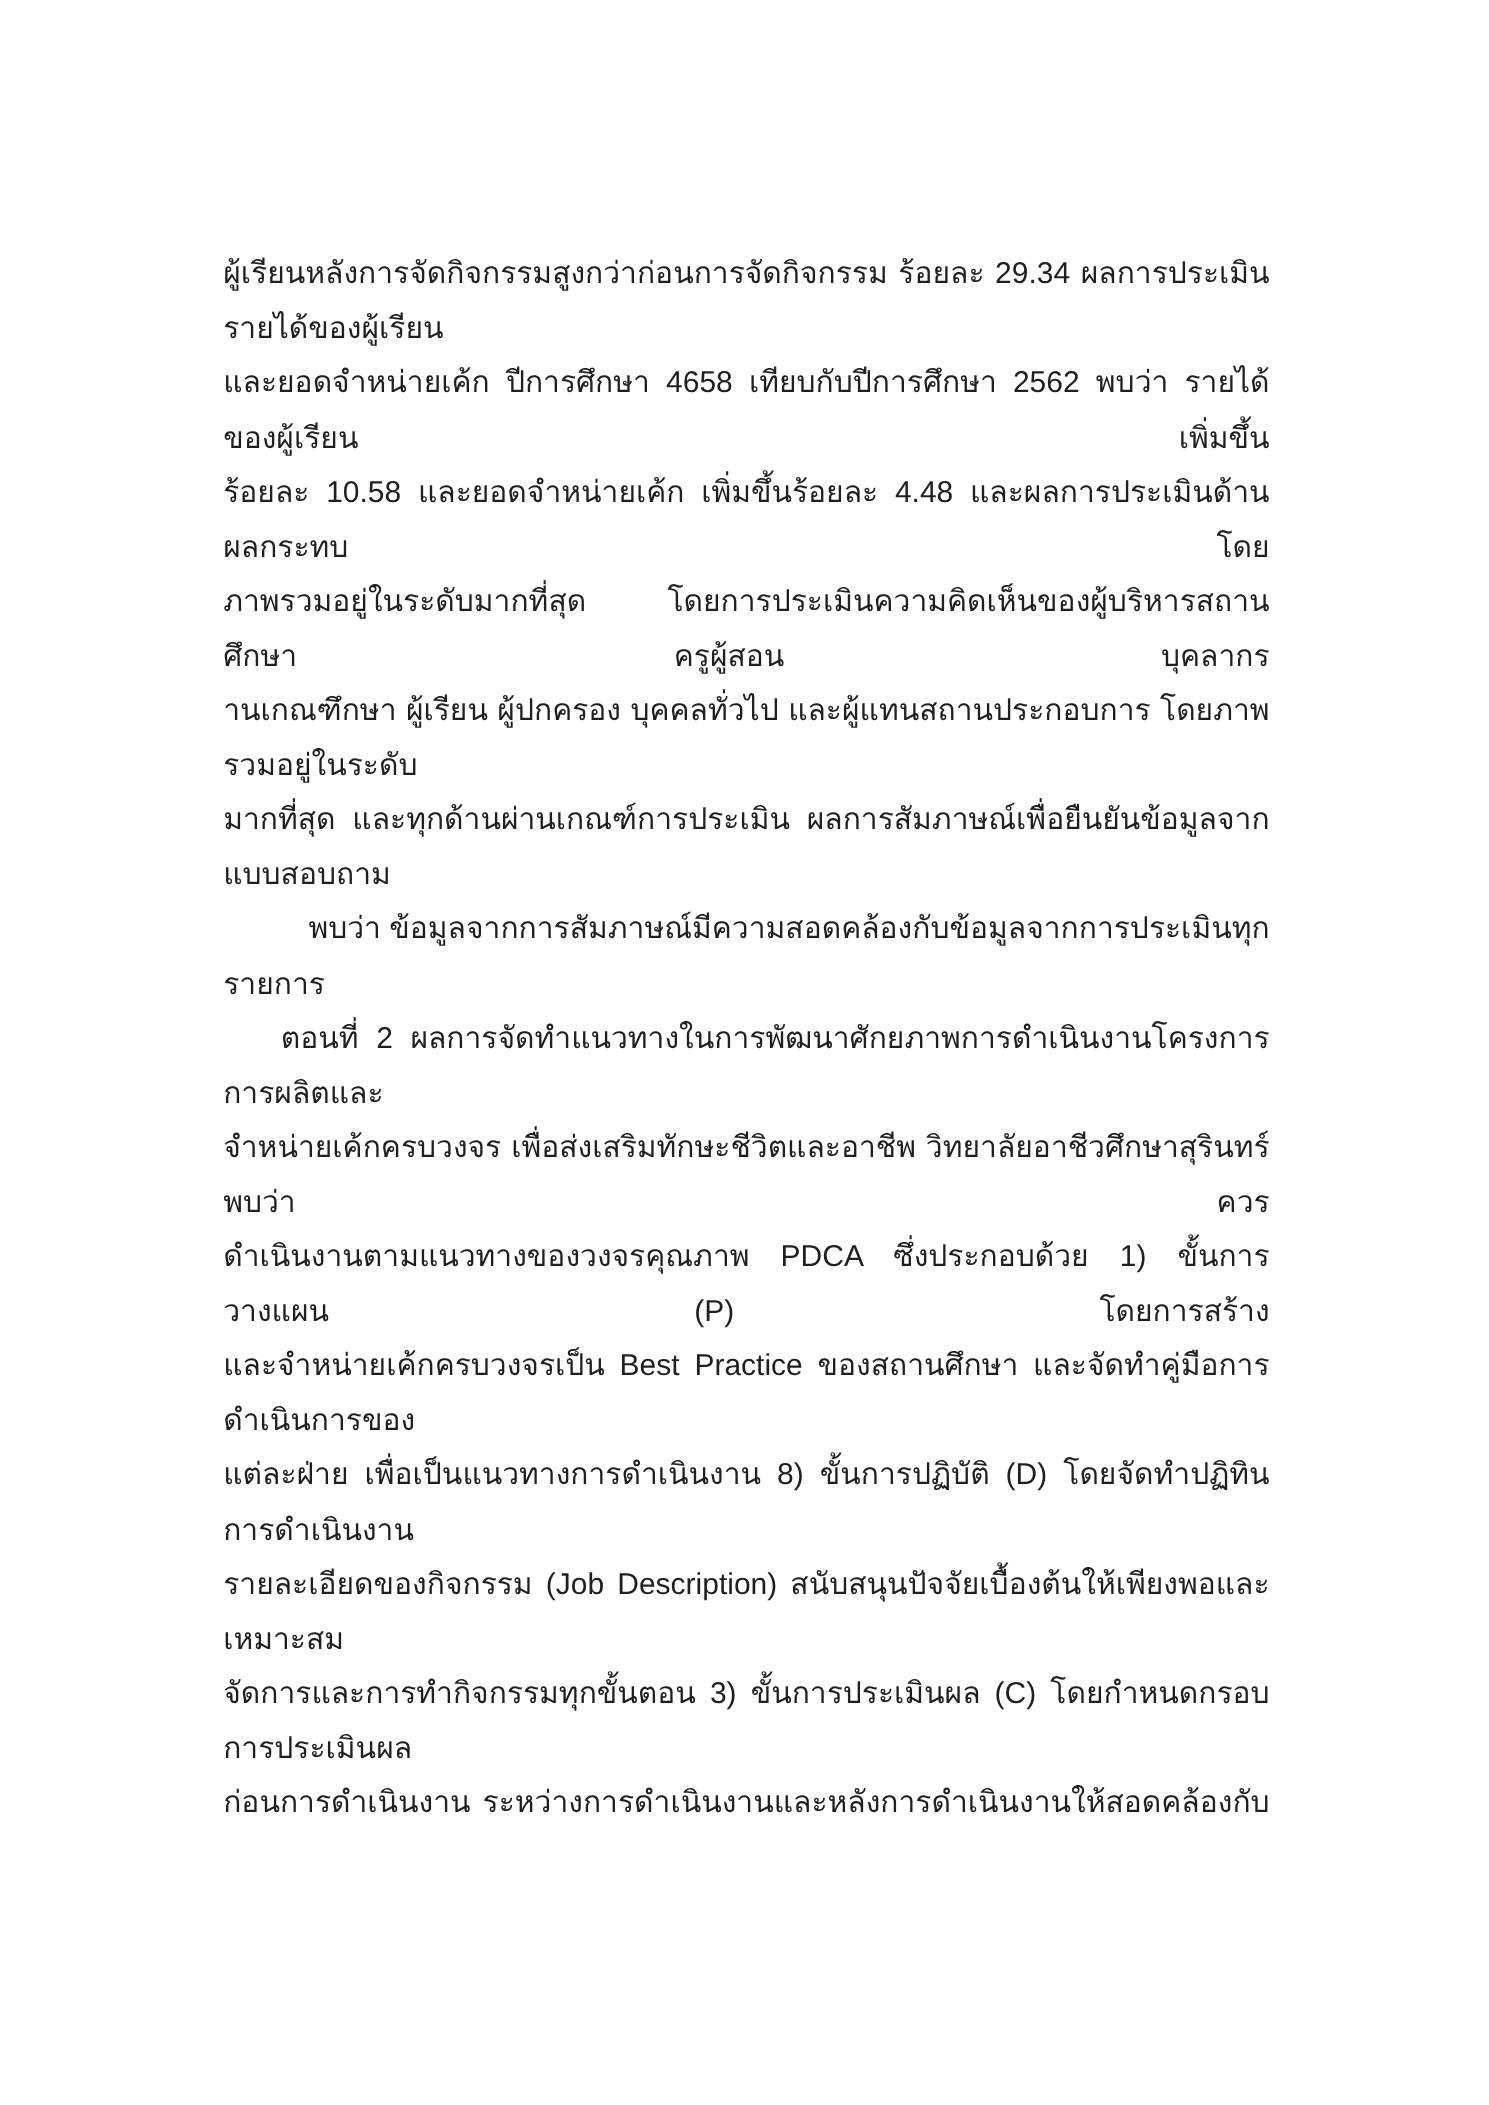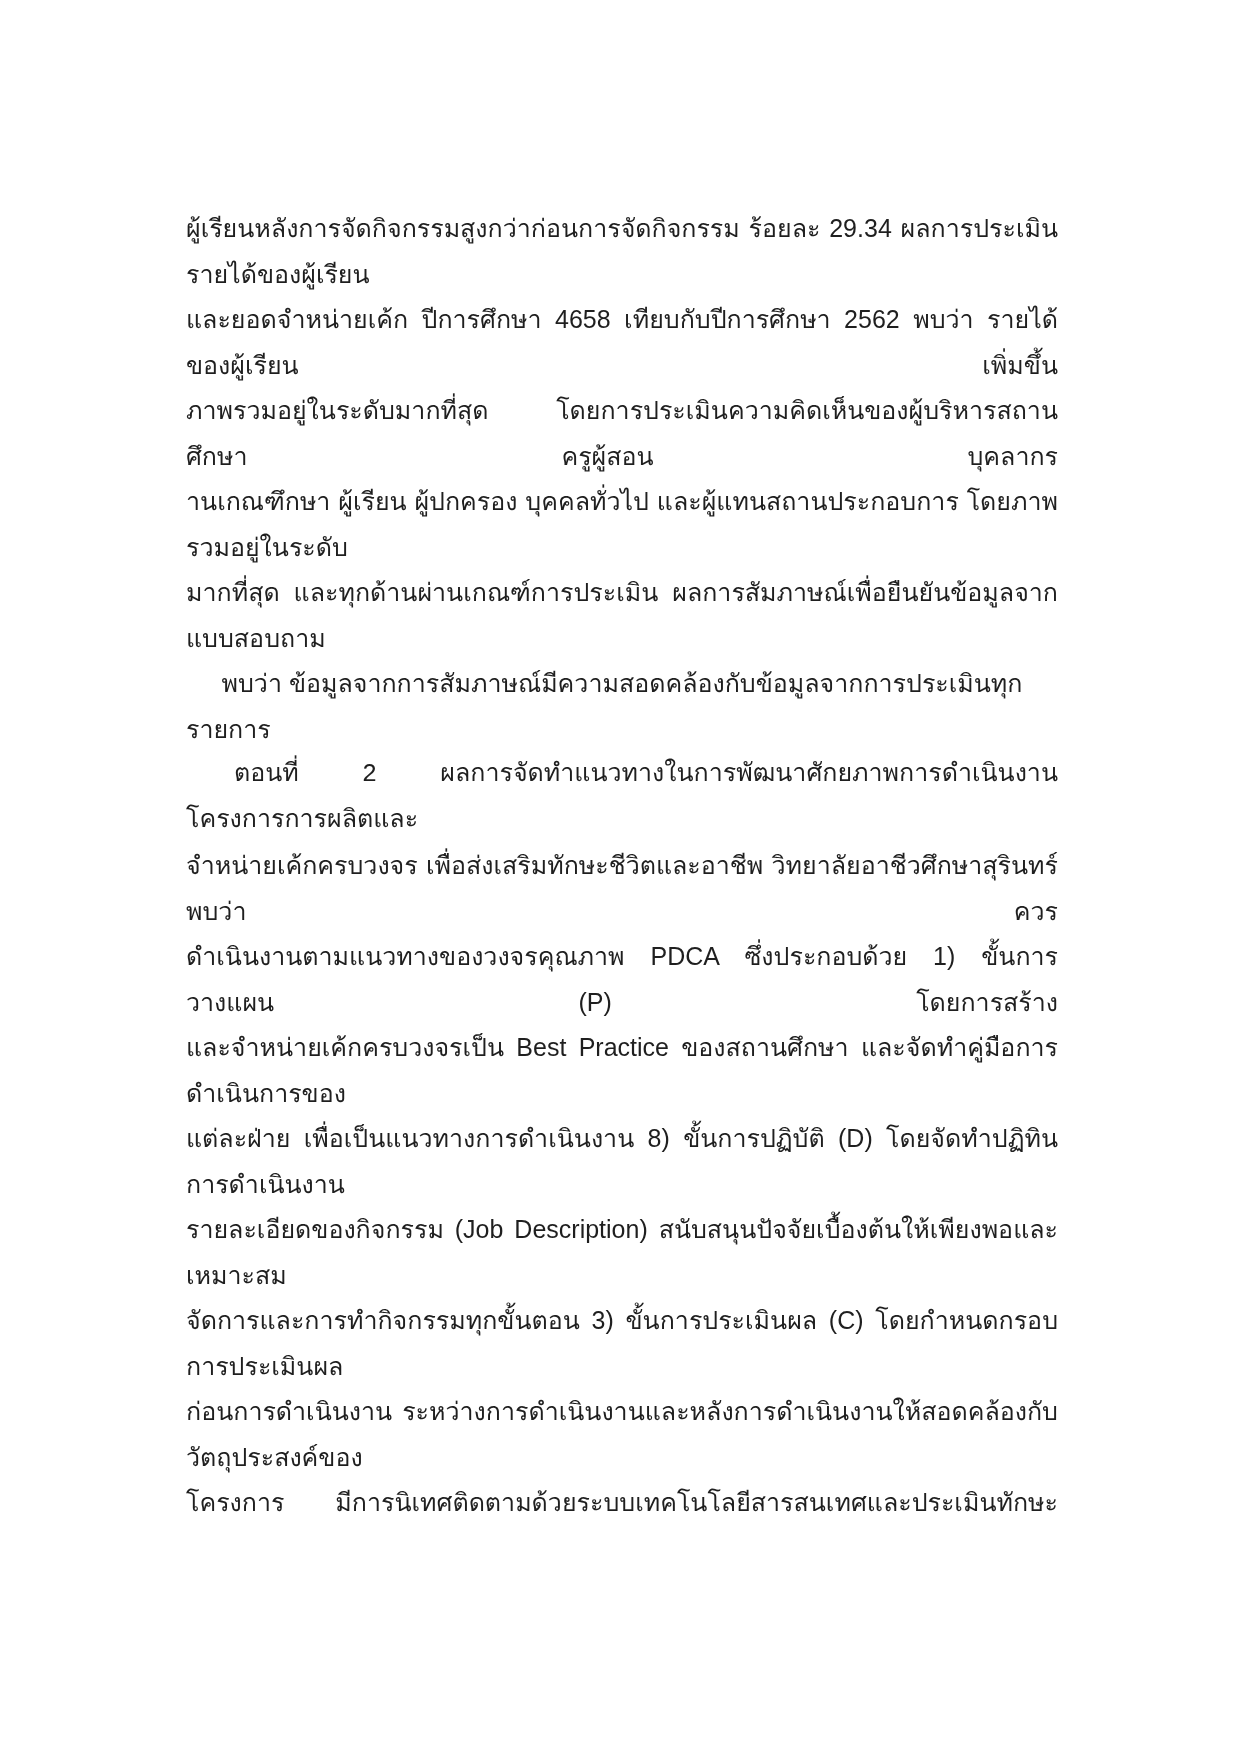--- a/index.html
+++ b/index.html
@@ -25,37 +25,37 @@
     line-height: 45.5px;
     font-weight: 400;
   }
   .para { margin: 0; padding: 0; }
   .line {
     text-align: justify;
     text-align-last: justify;
     min-height: 45.5px;
   }
   .line.last {
-    text-align: center;
+    text-align: right;
     text-align-last: left;
   }
   .line.indent-first {
     text-indent: 48px;
-    font-family: Liberation Mono, monospace;
   }
 </style>
 </head>
 <body>
 
 <div class="page">
   <div class="content">
 
     <div class="para">
       <div class="line">ผู้เรียนหลังการจัดกิจกรรมสูงกว่าก่อนการจัดกิจกรรม ร้อยละ 29.34 ผลการประเมินรายได้ของผู้เรียน</div>
       <div class="line">และยอดจำหน่ายเค้ก ปีการศึกษา 4658 เทียบกับปีการศึกษา 2562 พบว่า รายได้ของผู้เรียน เพิ่มขึ้น</div>
+      <div class="line">ร้อยละ 10.58 และยอดจำหน่ายเค้ก เพิ่มขึ้นร้อยละ 4.48 และผลการประเมินด้านผลกระทบ โดย</div>
       <div class="line">ภาพรวมอยู่ในระดับมากที่สุด โดยการประเมินความคิดเห็นของผู้บริหารสถานศึกษา ครูผู้สอน บุคลากร</div>
       <div class="line">านเกณฑึกษา ผู้เรียน ผู้ปกครอง บุคคลทั่วไป และผู้แทนสถานประกอบการ โดยภาพรวมอยู่ในระดับ</div>
       <div class="line">มากที่สุด และทุกด้านผ่านเกณฑ์การประเมิน ผลการสัมภาษณ์เพื่อยืนยันข้อมูลจากแบบสอบถาม</div>
       <div class="line last">พบว่า ข้อมูลจากการสัมภาษณ์มีความสอดคล้องกับข้อมูลจากการประเมินทุกรายการ</div>
     </div>
 
     <div class="para">
       <div class="line indent-first">ตอนที่ 2 ผลการจัดทำแนวทางในการพัฒนาศักยภาพการดำเนินงานโครงการการผลิตและ</div>
       <div class="line">จำหน่ายเค้กครบวงจร เพื่อส่งเสริมทักษะชีวิตและอาชีพ วิทยาลัยอาชีวศึกษาสุรินทร์ พบว่า ควร</div>
       <div class="line">ดำเนินงานตามแนวทางของวงจรคุณภาพ PDCA ซึ่งประกอบด้วย 1) ขั้นการวางแผน (P) โดยการสร้าง</div>

